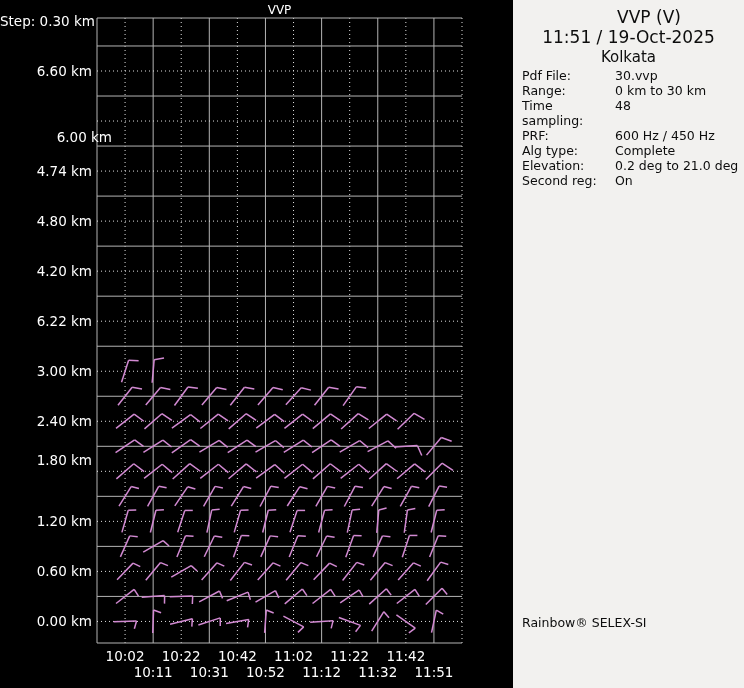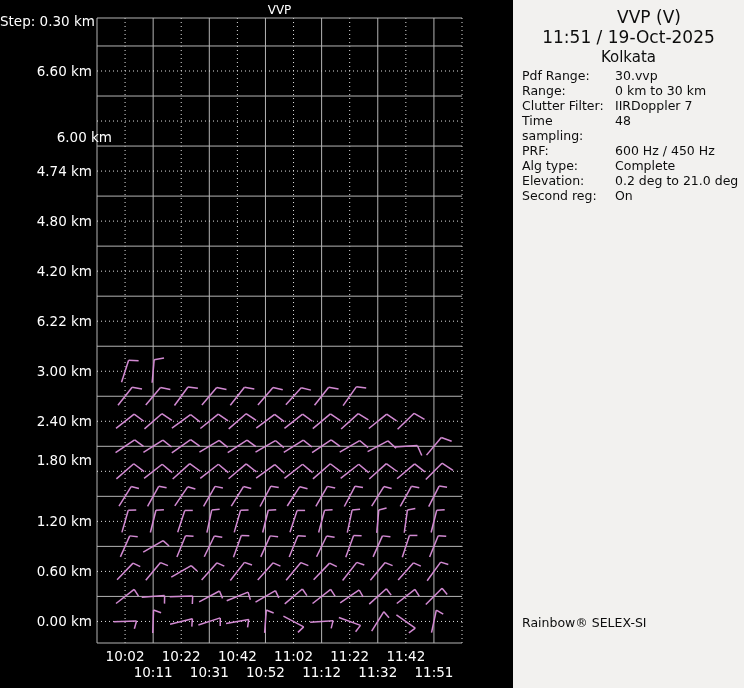--- a/index.html
+++ b/index.html
@@ -338,30 +338,26 @@
     <div class="plot-text xlabel" style="left: 381.846px; top: 648px;">11:42</div>
     <div class="plot-text xlabel" style="left: 409.923px; top: 664px;">11:51</div>
   </div>
 
 <div id="side-panel">
   <div class="panel-title" id="panel-title-1">VVP (V)</div>
   <div class="panel-title">11:51 / 19-Oct-2025</div>
   <div id="panel-city">Kolkata</div>
   <div id="panel-fields">
       <div class="field-row">
-        <div class="field-label">Pdf Range:</div>
+        <div class="field-label">Pdf File:</div>
         <div class="field-value">30.vvp</div>
       </div>
       <div class="field-row">
         <div class="field-label">Range:</div>
         <div class="field-value">0 km to 30 km</div>
-      </div>
-      <div class="field-row">
-        <div class="field-label">Clutter Filter:</div>
-        <div class="field-value">IIRDoppler 7</div>
       </div>
       <div class="field-row">
         <div class="field-label">Time sampling:</div>
         <div class="field-value">48</div>
       </div>
       <div class="field-row">
         <div class="field-label">PRF:</div>
         <div class="field-value">600 Hz / 450 Hz</div>
       </div>
       <div class="field-row">

